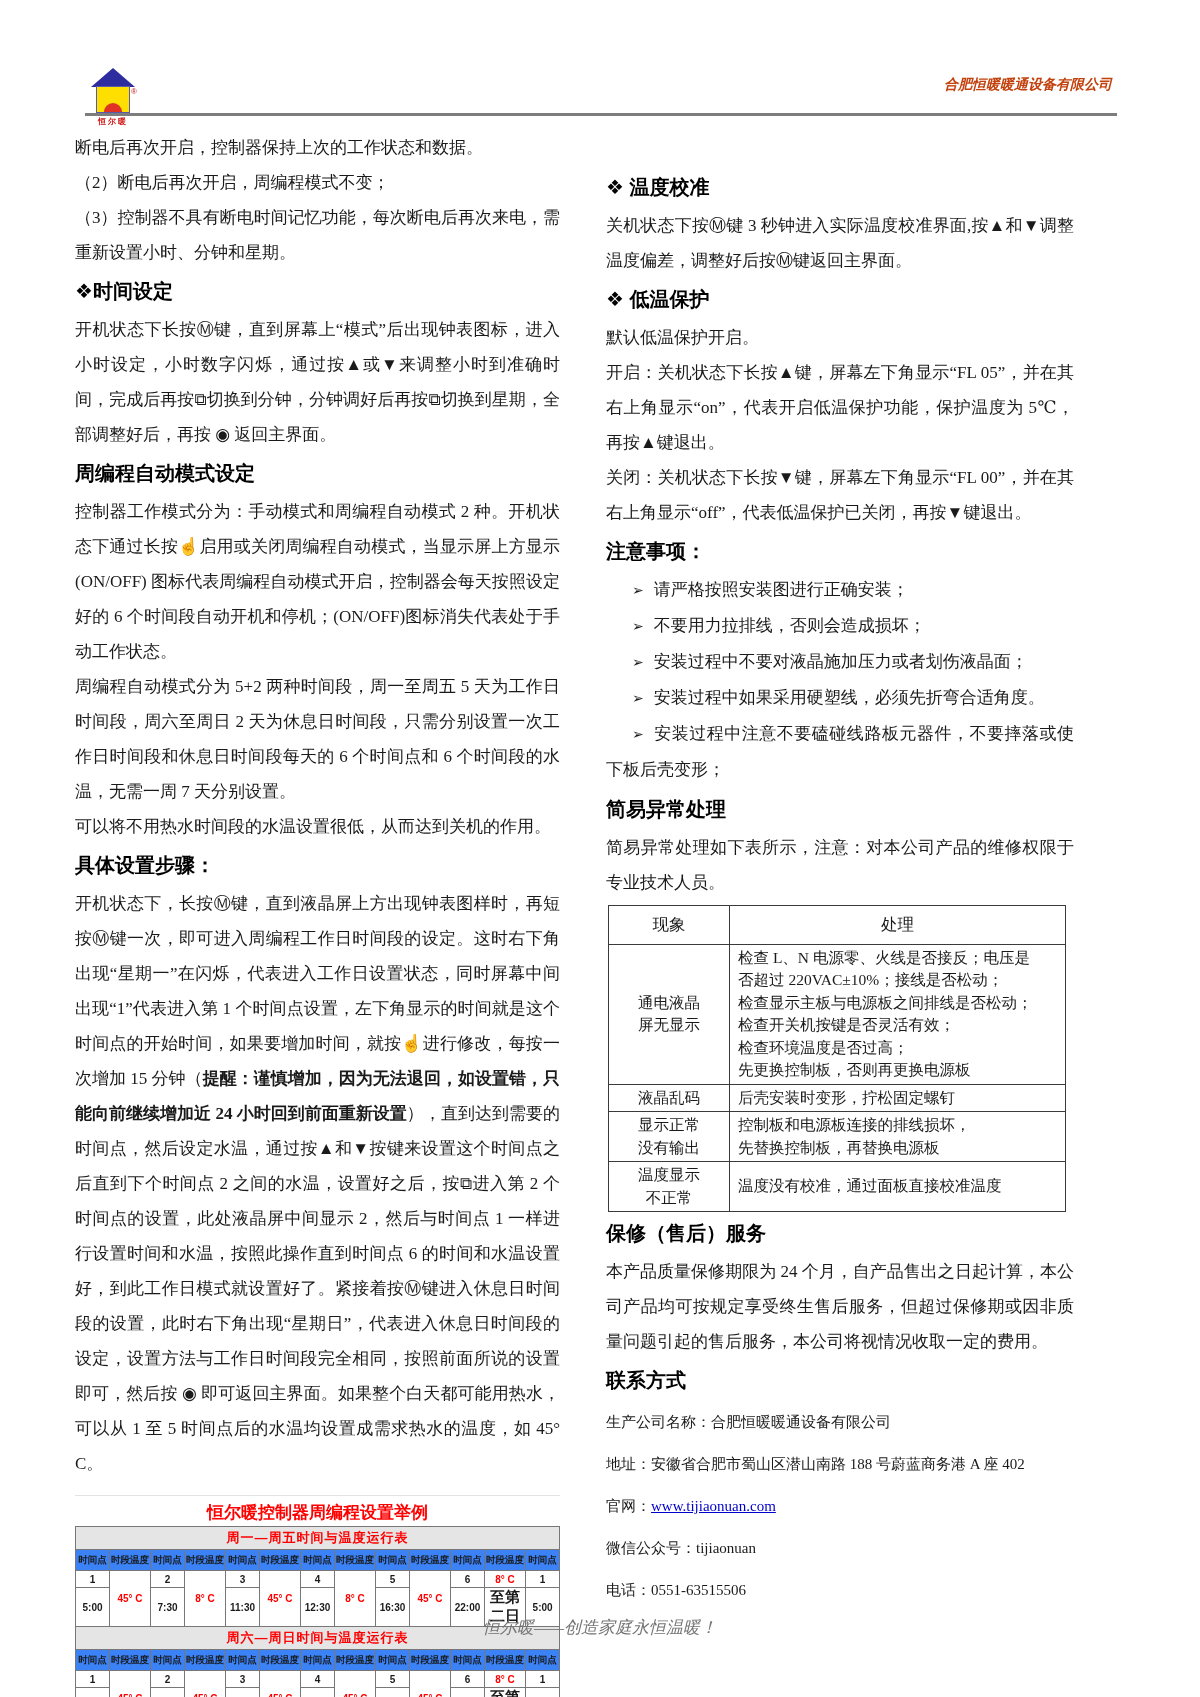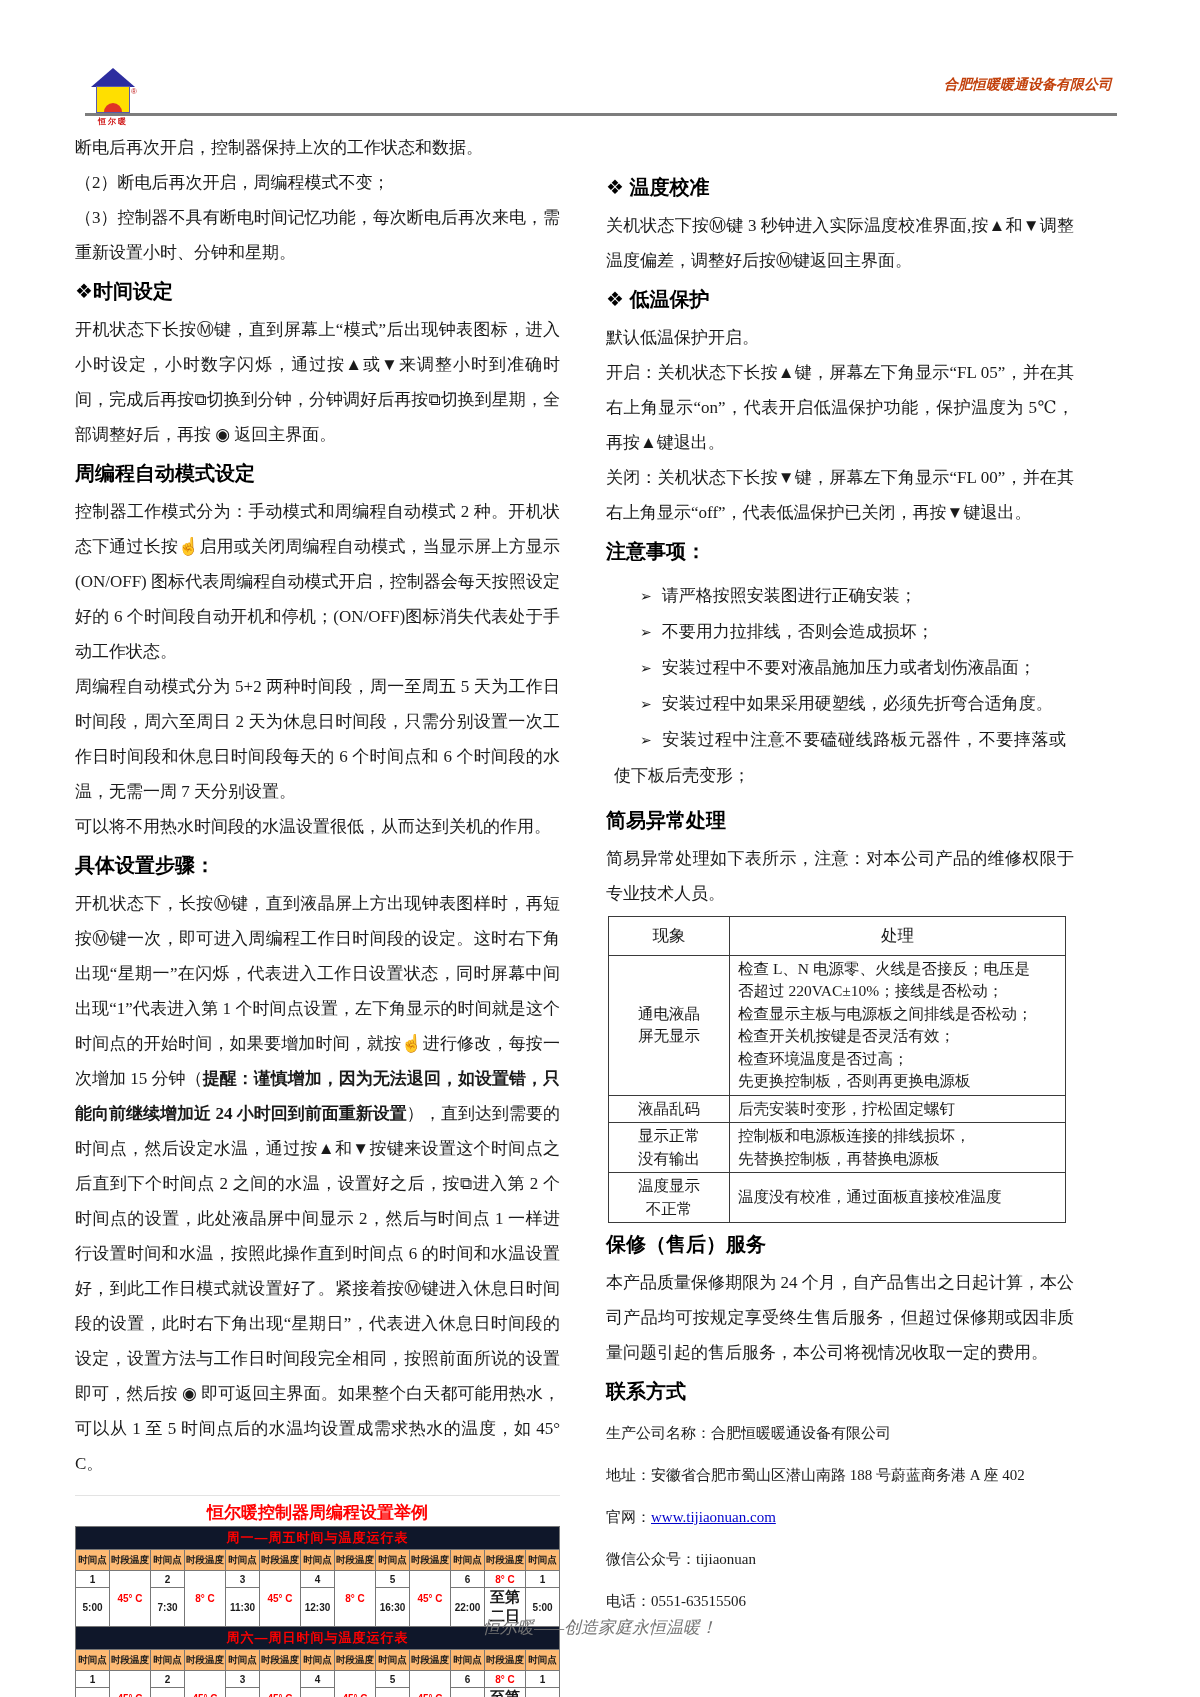--- a/index.html
+++ b/index.html
@@ -30,41 +30,41 @@
 
   p.body-p { margin:0; font-size:17px; line-height:35px; text-align:justify; }
   .gap-s { margin-top:2px; }
   h3.sec-h {
     margin:3px 0 2px; font-size:20px; line-height:37px; font-weight:bold; color:#000;
     font-family:"Liberation Sans","DejaVu Sans",sans-serif;
   }
   .bold-inline { font-weight:bold; }
 
   
-  ul.notes { list-style:none; margin:8px; padding:0; }
+  ul.notes { list-style:none; margin:0; padding:0; }
   ul.notes li { font-size:17px; line-height:36px; text-align:justify; text-indent:26px; }
   ul.notes li .marker { margin-right:10px; font-family:"DejaVu Sans",sans-serif; font-size:14px; }
 
   
   table.issue { border-collapse:collapse; width:458px; margin:5px 0 3px 2px; font-size:15.5px; }
   table.issue th, table.issue td { border:1.5px solid #3a3a3a; padding:2px 8px; line-height:1.45; vertical-align:middle; }
   table.issue th { font-weight:normal; font-size:16.5px; text-align:center; height:34px; }
   td.symptom { text-align:center; white-space:pre-line; width:104px; }
   td.treatment { text-align:left; white-space:pre-line; }
 
   
   .ex-wrap { margin-top:14px; border-top:1px solid #e3e3e3; padding-top:4px; }
   .ex-title {
     text-align:center; color:#ff0000; font-weight:bold; font-size:17px; line-height:26px; margin:0 0 0;
     font-family:"Liberation Sans","DejaVu Sans",sans-serif;
   }
   table.ex { border-collapse:collapse; width:484px; table-layout:fixed; font-family:"Liberation Sans","DejaVu Sans",sans-serif; }
   table.ex td { border:1px solid #777; text-align:center; padding:0; overflow:hidden; }
-  td.band { background:#0f172a; color:#ff0000; font-weight:bold; font-size:13px; height:22px; letter-spacing:1px; }
-  tr.exhdr td { font-size:9.5px; font-weight:bold; height:20px; background:#fdba74; }
+  td.band { background:#e5e5e5; color:#ff0000; font-weight:bold; font-size:13px; height:22px; letter-spacing:1px; }
+  tr.exhdr td { font-size:9.5px; font-weight:bold; height:20px; background:#3b82f6; }
   td.yc { background:#ffff00; }
   td.exnum { font-size:10px; font-weight:bold; height:16px; background:#fff; }
   td.extemp { color:#ff0000; font-weight:bold; font-size:10px; background:#fff; }
   td.exnote { font-size:15px; font-weight:bold; background:#fff; }
 
   
   .contact-line { font-size:15px; line-height:42px; }
   .weblink { color:#0000cc; text-decoration:underline; cursor:pointer; }
 
   

